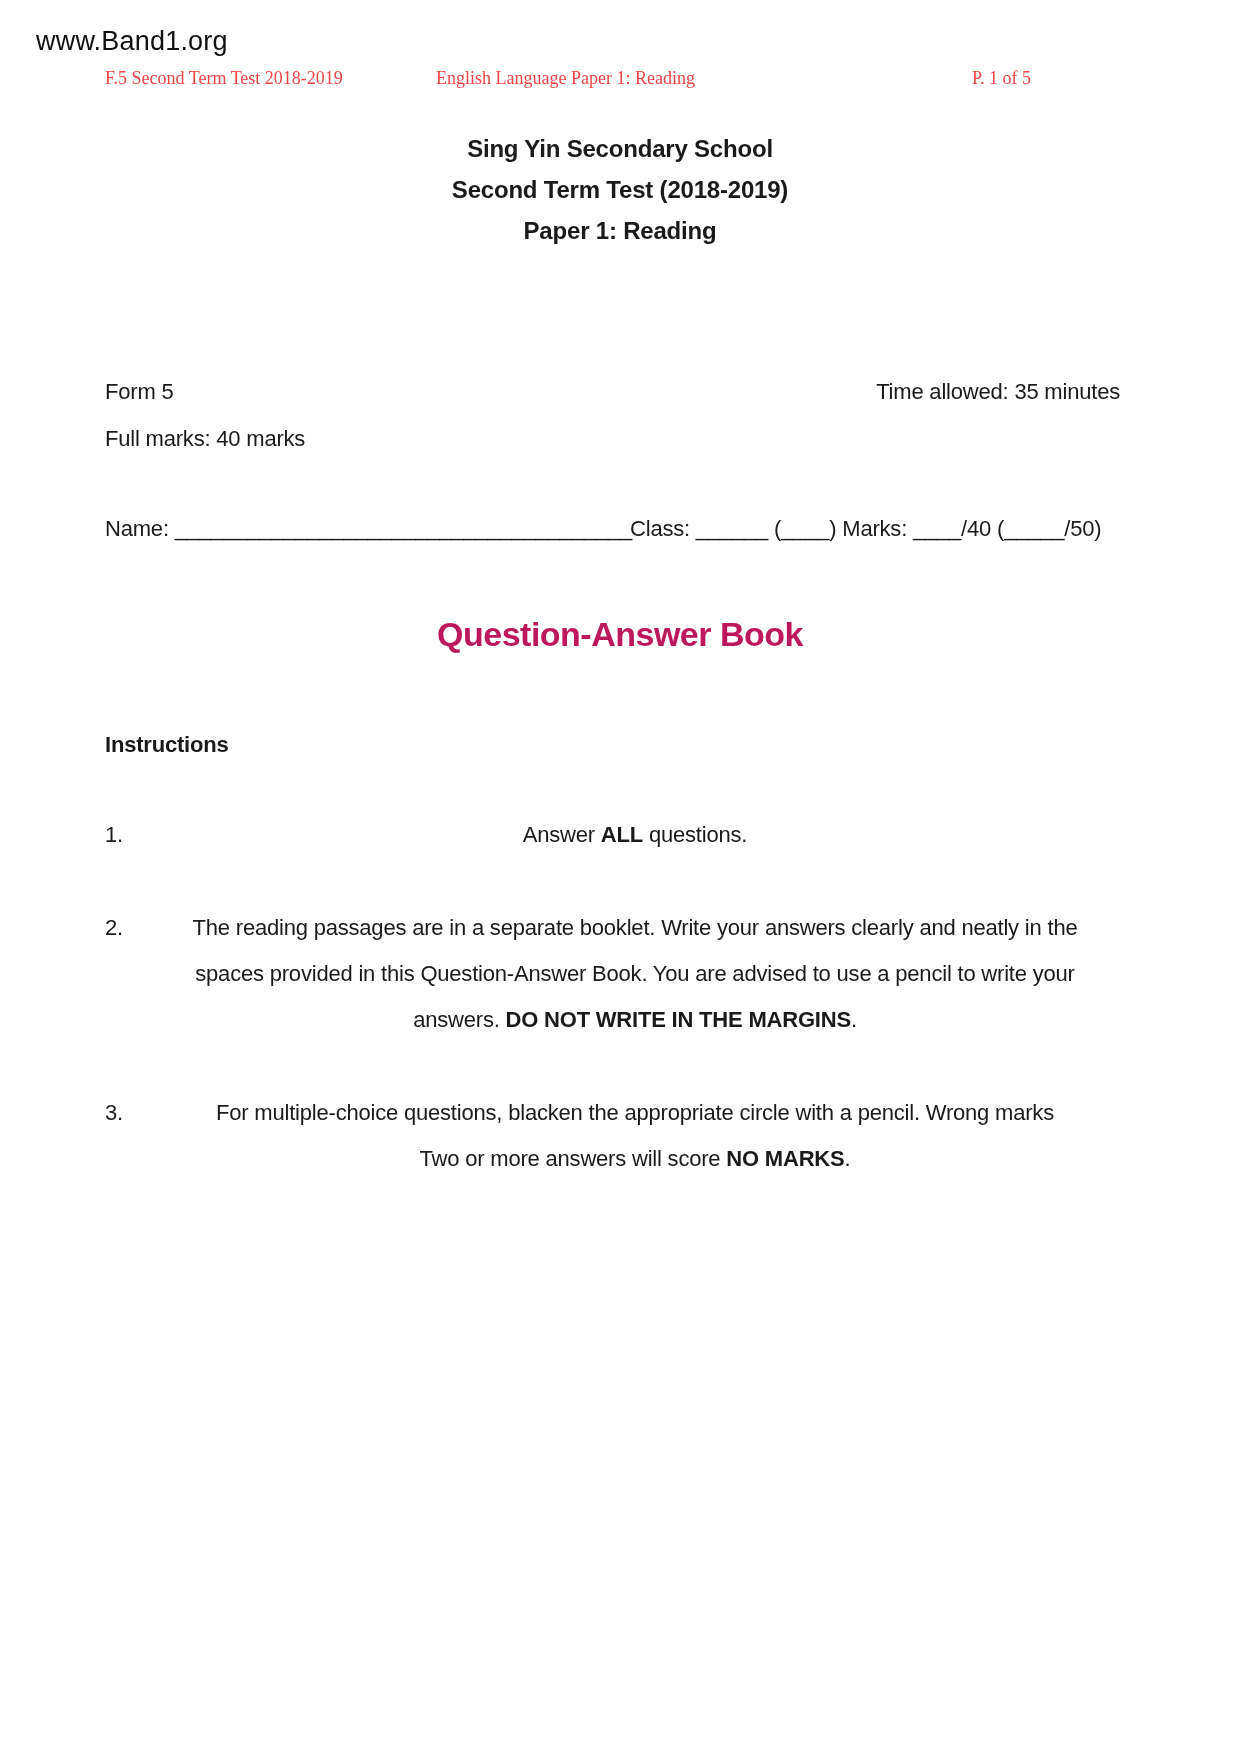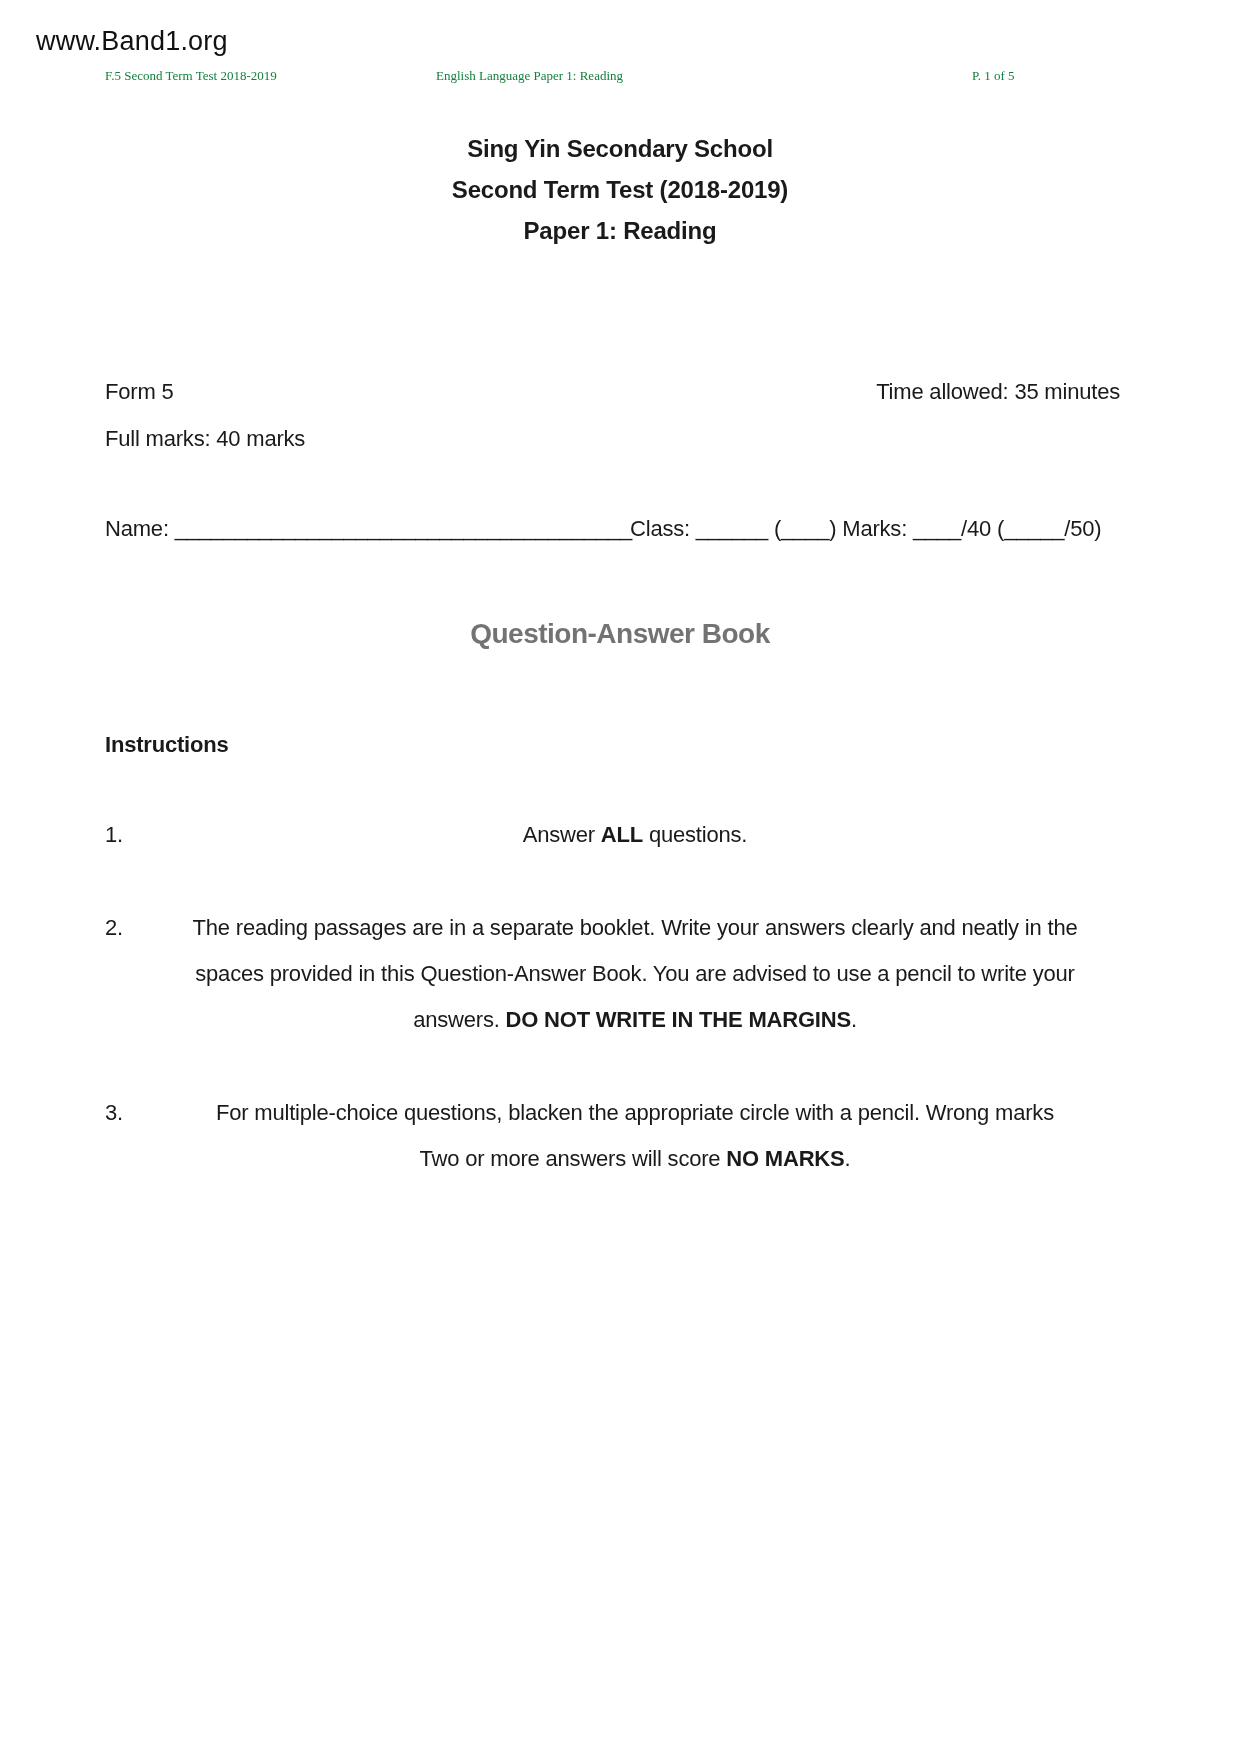--- a/index.html
+++ b/index.html
@@ -17,21 +17,21 @@
   }
 
   .watermark {
     position: absolute; top: 26px; left: 36px;
     font-size: 27px; letter-spacing: 0.2px; color: #111;
   }
 
   .page-header {
     position: absolute; top: 68px; left: 0; width: 1240px; height: 26px;
     font-family: "Liberation Serif", serif;
-    font-size: 13px; color: #15803d; text-decoration: underline;
+    font-size: 18px; color: #ef4444; text-decoration: underline;
   }
   .page-header .hl { position: absolute; left: 105px; top: 0; }
   .page-header .hc { position: absolute; left: 436px; top: 0; }
   .page-header .hr { position: absolute; left: 972px; top: 0; }
 
   .title-block {
     position: absolute; top: 128px; left: 0; width: 1240px;
     text-align: center;
     font-weight: 700; font-size: 24px; letter-spacing: -0.2px;
   }
@@ -48,22 +48,22 @@
   .name-row {
     position: absolute; top: 516px; left: 0; width: 1240px; height: 30px;
     font-size: 22px; letter-spacing: -0.2px;
   }
   .name-row .name-part { position: absolute; left: 105px; top: 0; white-space: pre; }
   .name-row .class-part { position: absolute; left: 630px; top: 0; white-space: pre; }
 
   .main-title {
     position: absolute; top: 610px; left: 0; width: 1240px;
     text-align: center;
-    font-size: 28px; font-weight: 700; letter-spacing: -0.5px;
-    line-height: 48px; color: #737373;
+    font-size: 34px; font-weight: 700; letter-spacing: -0.5px;
+    line-height: 48px; color: #be185d;
   }
 
   .instructions-heading {
     position: absolute; top: 730px; left: 105px;
     font-size: 22px; font-weight: 700; letter-spacing: -0.2px;
     line-height: 30px;
   }
 
   .instruction-item {
     position: absolute; left: 105px; width: 1015px;

